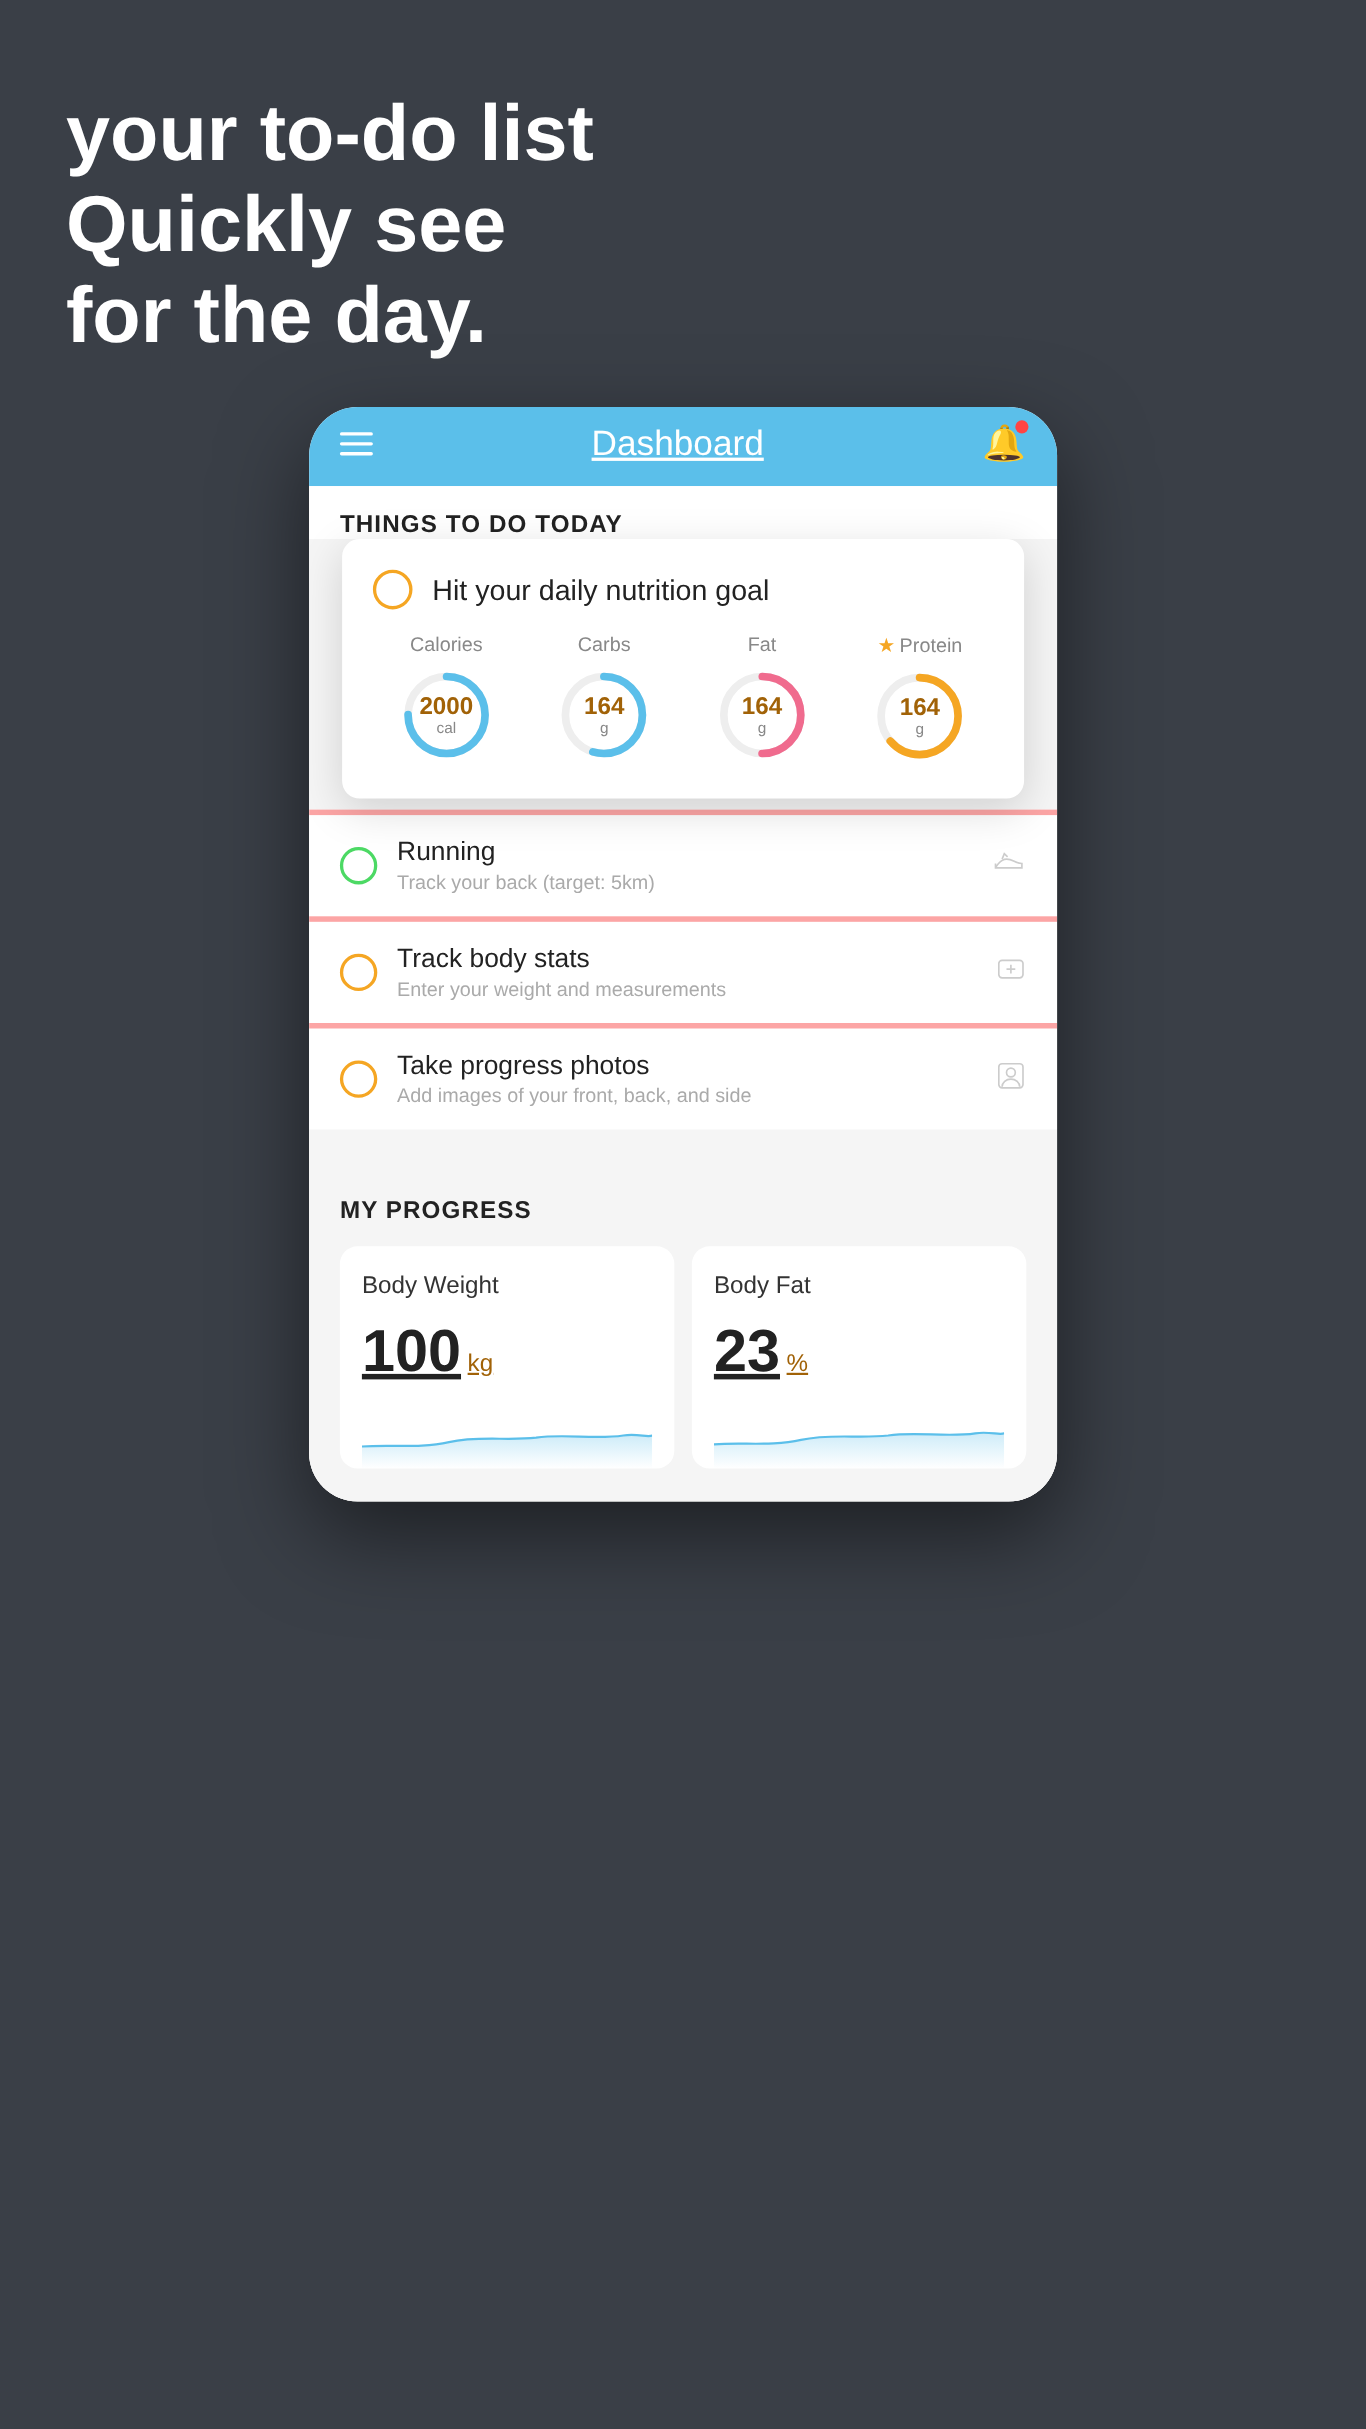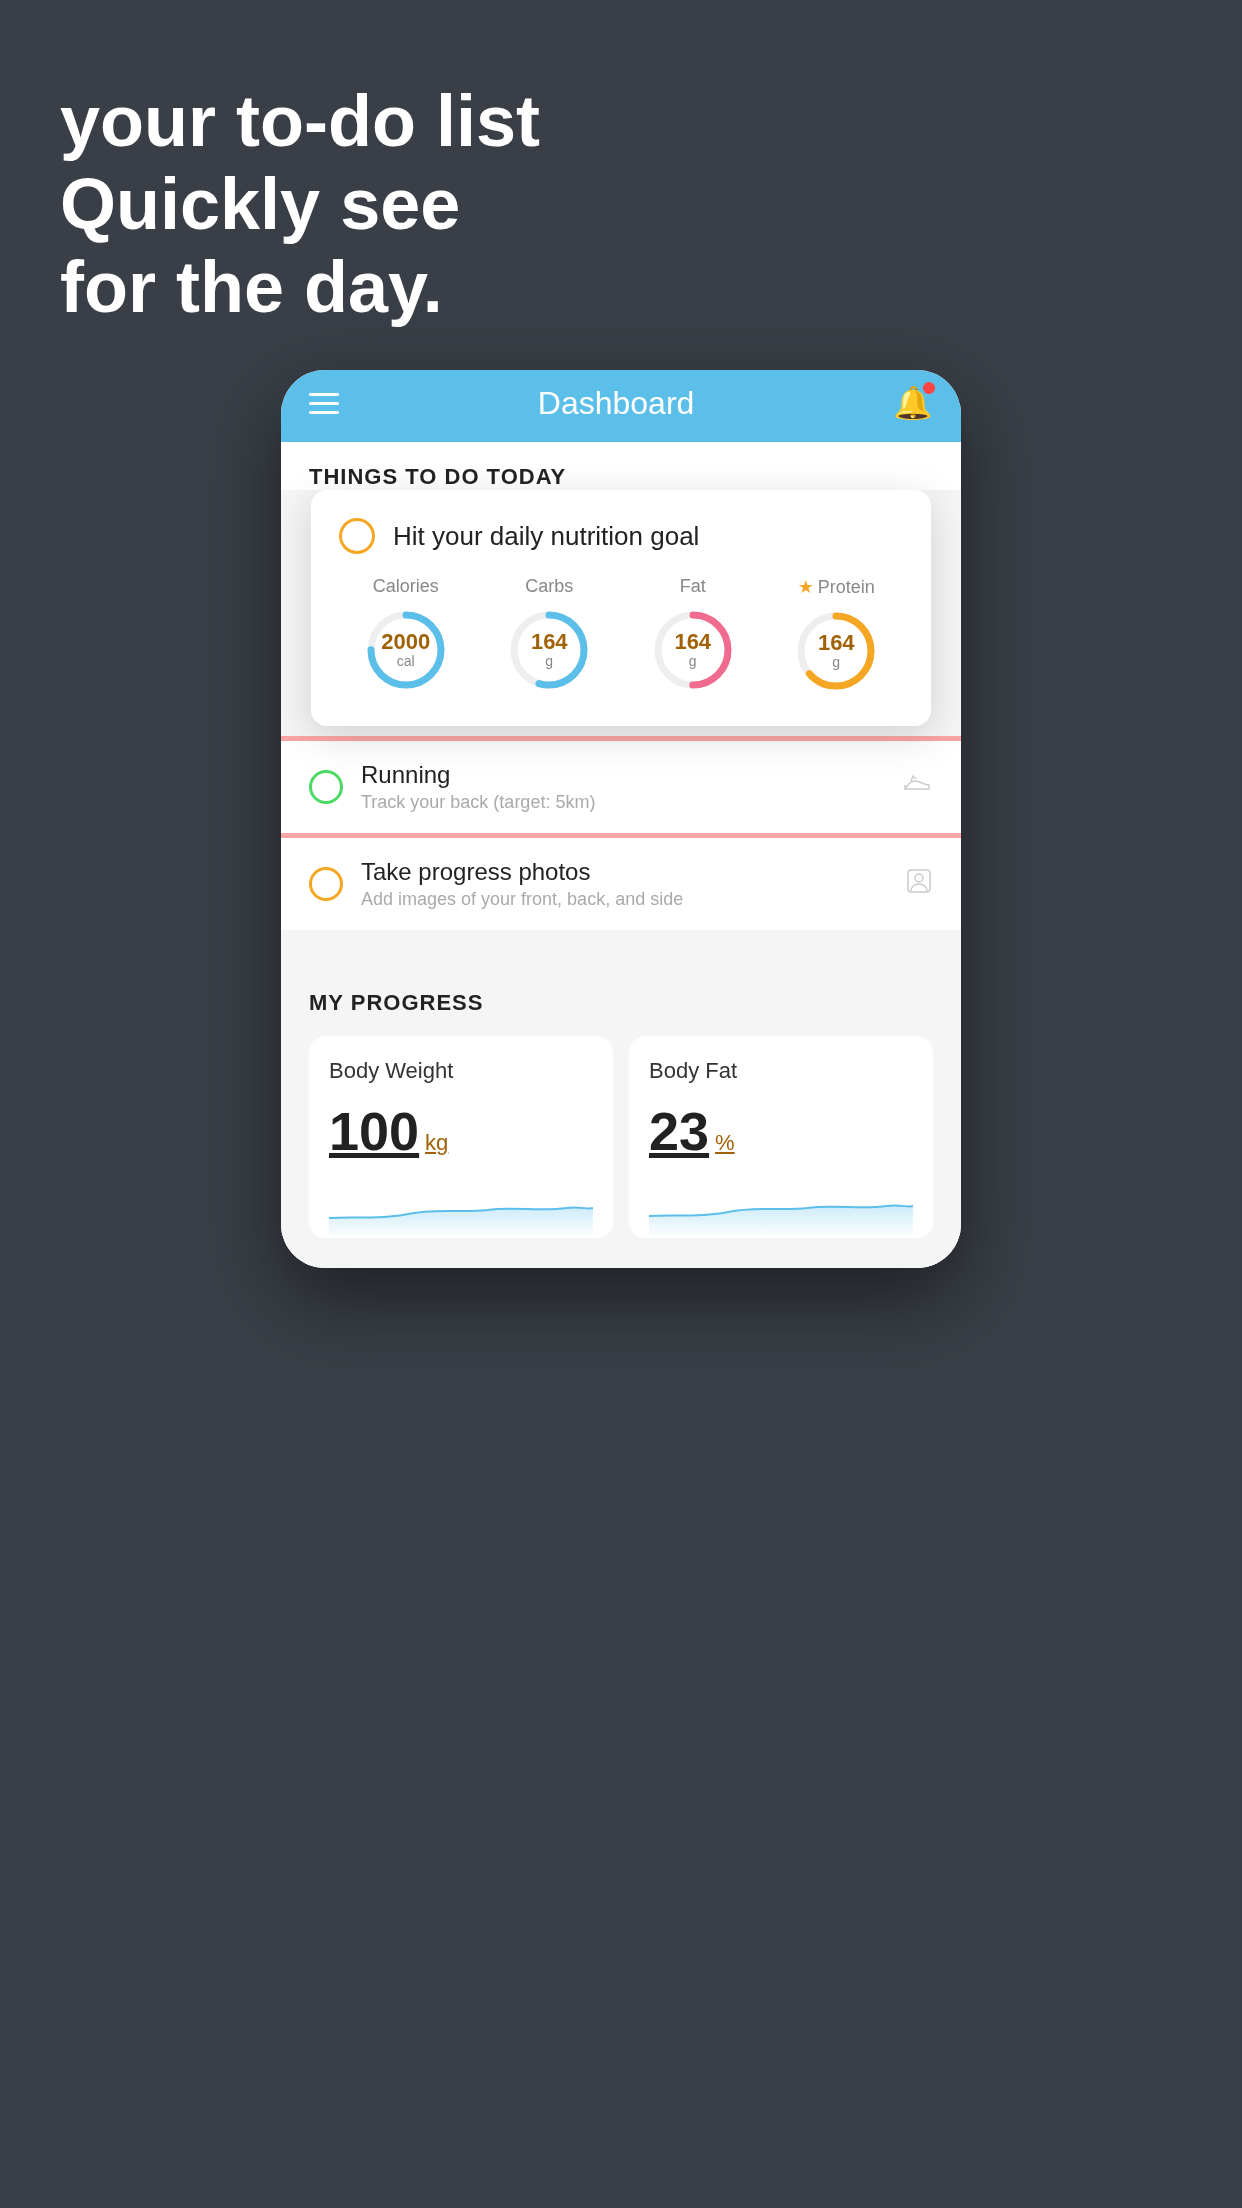--- a/index.html
+++ b/index.html
@@ -129,20 +129,21 @@
       width: 30px;
       height: 3px;
       background: #ffffff;
       border-radius: 2px;
     }
 
     .header-title {
       color: #ffffff;
       font-size: 32px;
       font-weight: 500;
+      text-decoration: underline;
     }
 
     .bell-icon-wrap {
       position: relative;
     }
 
     .bell-icon {
       font-size: 32px;
       color: #ffffff;
     }
@@ -530,20 +531,34 @@
           <div class="todo-subtitle">Track your back (target: 5km)</div>
         </div>
         <span class="todo-icon">
           <svg width="30" height="24" viewBox="0 0 30 24" fill="none" stroke="#cccccc" stroke-width="1.5">
             <path d="M2 17c0 0 4-8 10-8s8 4 14 4v4H2v-4z"></path>
             <path d="M8 9l2-5 3 3"></path>
           </svg>
         </span>
       </div>
 
+      <div class="todo-item">
+        <div class="todo-circle yellow"></div>
+        <div class="todo-text">
+          <div class="todo-title">Track body stats</div>
+          <div class="todo-subtitle">Enter your weight and measurements</div>
+        </div>
+        <span class="todo-icon">
+          <svg width="28" height="28" viewBox="0 0 28 28" fill="none" stroke="#cccccc" stroke-width="1.5">
+            <rect x="3" y="6" width="22" height="16" rx="3"></rect>
+            <line x1="14" y1="10" x2="14" y2="18"></line>
+            <line x1="10" y1="14" x2="18" y2="14"></line>
+          </svg>
+        </span>
+      </div>
 
       <div class="todo-item">
         <div class="todo-circle yellow"></div>
         <div class="todo-text">
           <div class="todo-title">Take progress photos</div>
           <div class="todo-subtitle">Add images of your front, back, and side</div>
         </div>
         <span class="todo-icon">
           <svg width="28" height="28" viewBox="0 0 28 28" fill="none" stroke="#cccccc" stroke-width="1.5">
             <rect x="3" y="3" width="22" height="22" rx="3"></rect>

